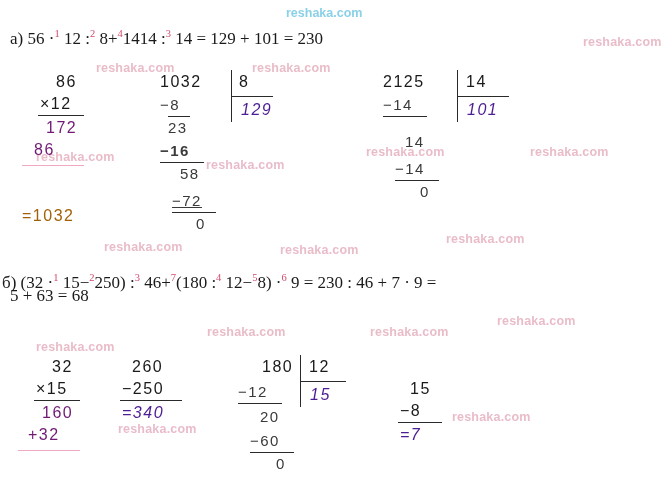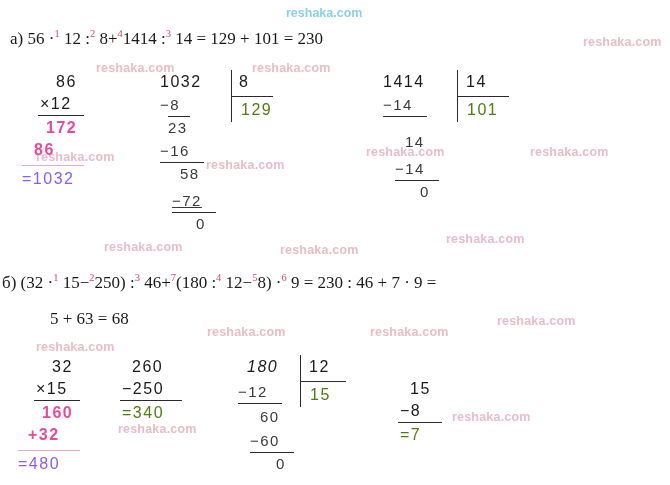--- a/index.html
+++ b/index.html
@@ -38,23 +38,23 @@
   .num{
     font-family:"Liberation Sans", sans-serif;
     font-size:16px;
     letter-spacing:1.5px;
   }
   .num-sm{
     font-family:"Liberation Sans", sans-serif;
     font-size:15px;
     letter-spacing:1.5px;
   }
-  .pink{color:#ec4899;font-weight:bold;}
-  .red{color:#8b5cf6;}
-  .green{color:#4d7c0f;}
+  .pink{color:#701a75;}
+  .red{color:#a16207;margin-top:37px;}
+  .green{color:#4c1d95;font-style:italic;}
   .gray{color:#3a3a3a;}
   .rule{
     position:absolute;
     border-bottom:1.6px solid #2a2a2a;
   }
   .rule-pink{
     position:absolute;
     border-bottom:1.6px solid #f0a9bd;
   }
   .vrule{
@@ -100,70 +100,70 @@
 <div class="abs num" style="left:160px;top:73px;">1032</div>
 <div class="vrule" style="left:231px;top:70px;height:26px;"></div>
 <div class="abs num" style="left:239px;top:73px;">8</div>
 <div class="rule" style="left:231px;top:96px;width:42px;"></div>
 <div class="vrule" style="left:231px;top:96px;height:26px;"></div>
 <div class="abs num green" style="left:241px;top:101px;">129</div>
 
 <div class="abs num-sm gray" style="left:160px;top:96px;">−8</div>
 <div class="rule" style="left:168px;top:116px;width:22px;"></div>
 <div class="abs num-sm gray" style="left:168px;top:119px;">23</div>
-<div class="abs num-sm gray" style="left:160px;top:142px;">−16</div>
+<div class="abs num-sm gray" style="left:160px;top:142px;font-weight:bold;">−16</div>
 <div class="rule" style="left:160px;top:162px;width:44px;"></div>
 <div class="abs num-sm gray" style="left:180px;top:165px;">58</div>
 <div class="abs num-sm gray" style="left:172px;top:192px;text-decoration:underline;">−72</div>
 <div class="rule" style="left:172px;top:212px;width:44px;"></div>
 <div class="abs num-sm gray" style="left:196px;top:215px;">0</div>
 
-<div class="abs num" style="left:383px;top:73px;">1414</div>
+<div class="abs num" style="left:383px;top:73px;">2125</div>
 <div class="vrule" style="left:457px;top:70px;height:26px;"></div>
 <div class="abs num" style="left:466px;top:73px;">14</div>
 <div class="rule" style="left:457px;top:96px;width:52px;"></div>
 <div class="vrule" style="left:457px;top:96px;height:26px;"></div>
 <div class="abs num green" style="left:467px;top:101px;">101</div>
 
 <div class="abs num-sm gray" style="left:383px;top:96px;">−14</div>
 <div class="rule" style="left:383px;top:116px;width:44px;"></div>
 <div class="abs num-sm gray" style="left:405px;top:133px;">14</div>
 <div class="abs num-sm gray" style="left:395px;top:160px;">−14</div>
 <div class="rule" style="left:395px;top:180px;width:44px;"></div>
 <div class="abs num-sm gray" style="left:420px;top:183px;">0</div>
 
 <div class="abs expr" style="left:2px;top:272px;">
   <span>б)</span>
   <span>(32 ·</span><span class="sup">1</span><span> 15−</span><span class="sup">2</span><span>250) :</span><span class="sup">3</span><span> 46+</span><span class="sup">7</span><span>(180 :</span><span class="sup">4</span><span> 12−</span><span class="sup">5</span><span>8) ·</span><span class="sup">6</span><span> 9 = 230 : 46 + 7 · 9 =</span>
 </div>
-<div class="abs expr" style="left:10px;top:309px;margin-left:40px;">5 + 63 = 68</div>
+<div class="abs expr" style="left:10px;top:286px;">5 + 63 = 68</div>
 
 <div class="abs num" style="left:52px;top:358px;">32</div>
 <div class="abs num" style="left:36px;top:380px;">×15</div>
 <div class="rule" style="left:34px;top:400px;width:46px;"></div>
 <div class="abs num pink" style="left:42px;top:404px;">160</div>
 <div class="abs num pink" style="left:28px;top:426px;">+32</div>
 <div class="rule-pink" style="left:18px;top:450px;width:62px;"></div>
 <div class="abs num red" style="left:18px;top:455px;">=480</div>
 
 <div class="abs num" style="left:132px;top:358px;">260</div>
 <div class="abs num" style="left:122px;top:380px;">−250</div>
 <div class="rule" style="left:120px;top:400px;width:62px;"></div>
 <div class="abs num green" style="left:122px;top:404px;">=340</div>
 
-<div class="abs num" style="left:247px;top:358px;font-style:italic;">180</div>
+<div class="abs num" style="left:262px;top:358px;">180</div>
 <div class="vrule" style="left:300px;top:355px;height:26px;"></div>
 <div class="abs num" style="left:309px;top:358px;">12</div>
 <div class="rule" style="left:300px;top:381px;width:46px;"></div>
 <div class="vrule" style="left:300px;top:381px;height:26px;"></div>
 <div class="abs num green" style="left:310px;top:386px;">15</div>
 
 <div class="abs num-sm gray" style="left:238px;top:383px;">−12</div>
 <div class="rule" style="left:238px;top:403px;width:44px;"></div>
-<div class="abs num-sm gray" style="left:260px;top:408px;">60</div>
+<div class="abs num-sm gray" style="left:260px;top:408px;">20</div>
 <div class="abs num-sm gray" style="left:250px;top:432px;">−60</div>
 <div class="rule" style="left:250px;top:452px;width:44px;"></div>
 <div class="abs num-sm gray" style="left:276px;top:455px;">0</div>
 
 <div class="abs num" style="left:410px;top:380px;">15</div>
 <div class="abs num" style="left:400px;top:402px;">−8</div>
 <div class="rule" style="left:398px;top:422px;width:44px;"></div>
 <div class="abs num green" style="left:400px;top:426px;">=7</div>
 
 </body></html>

